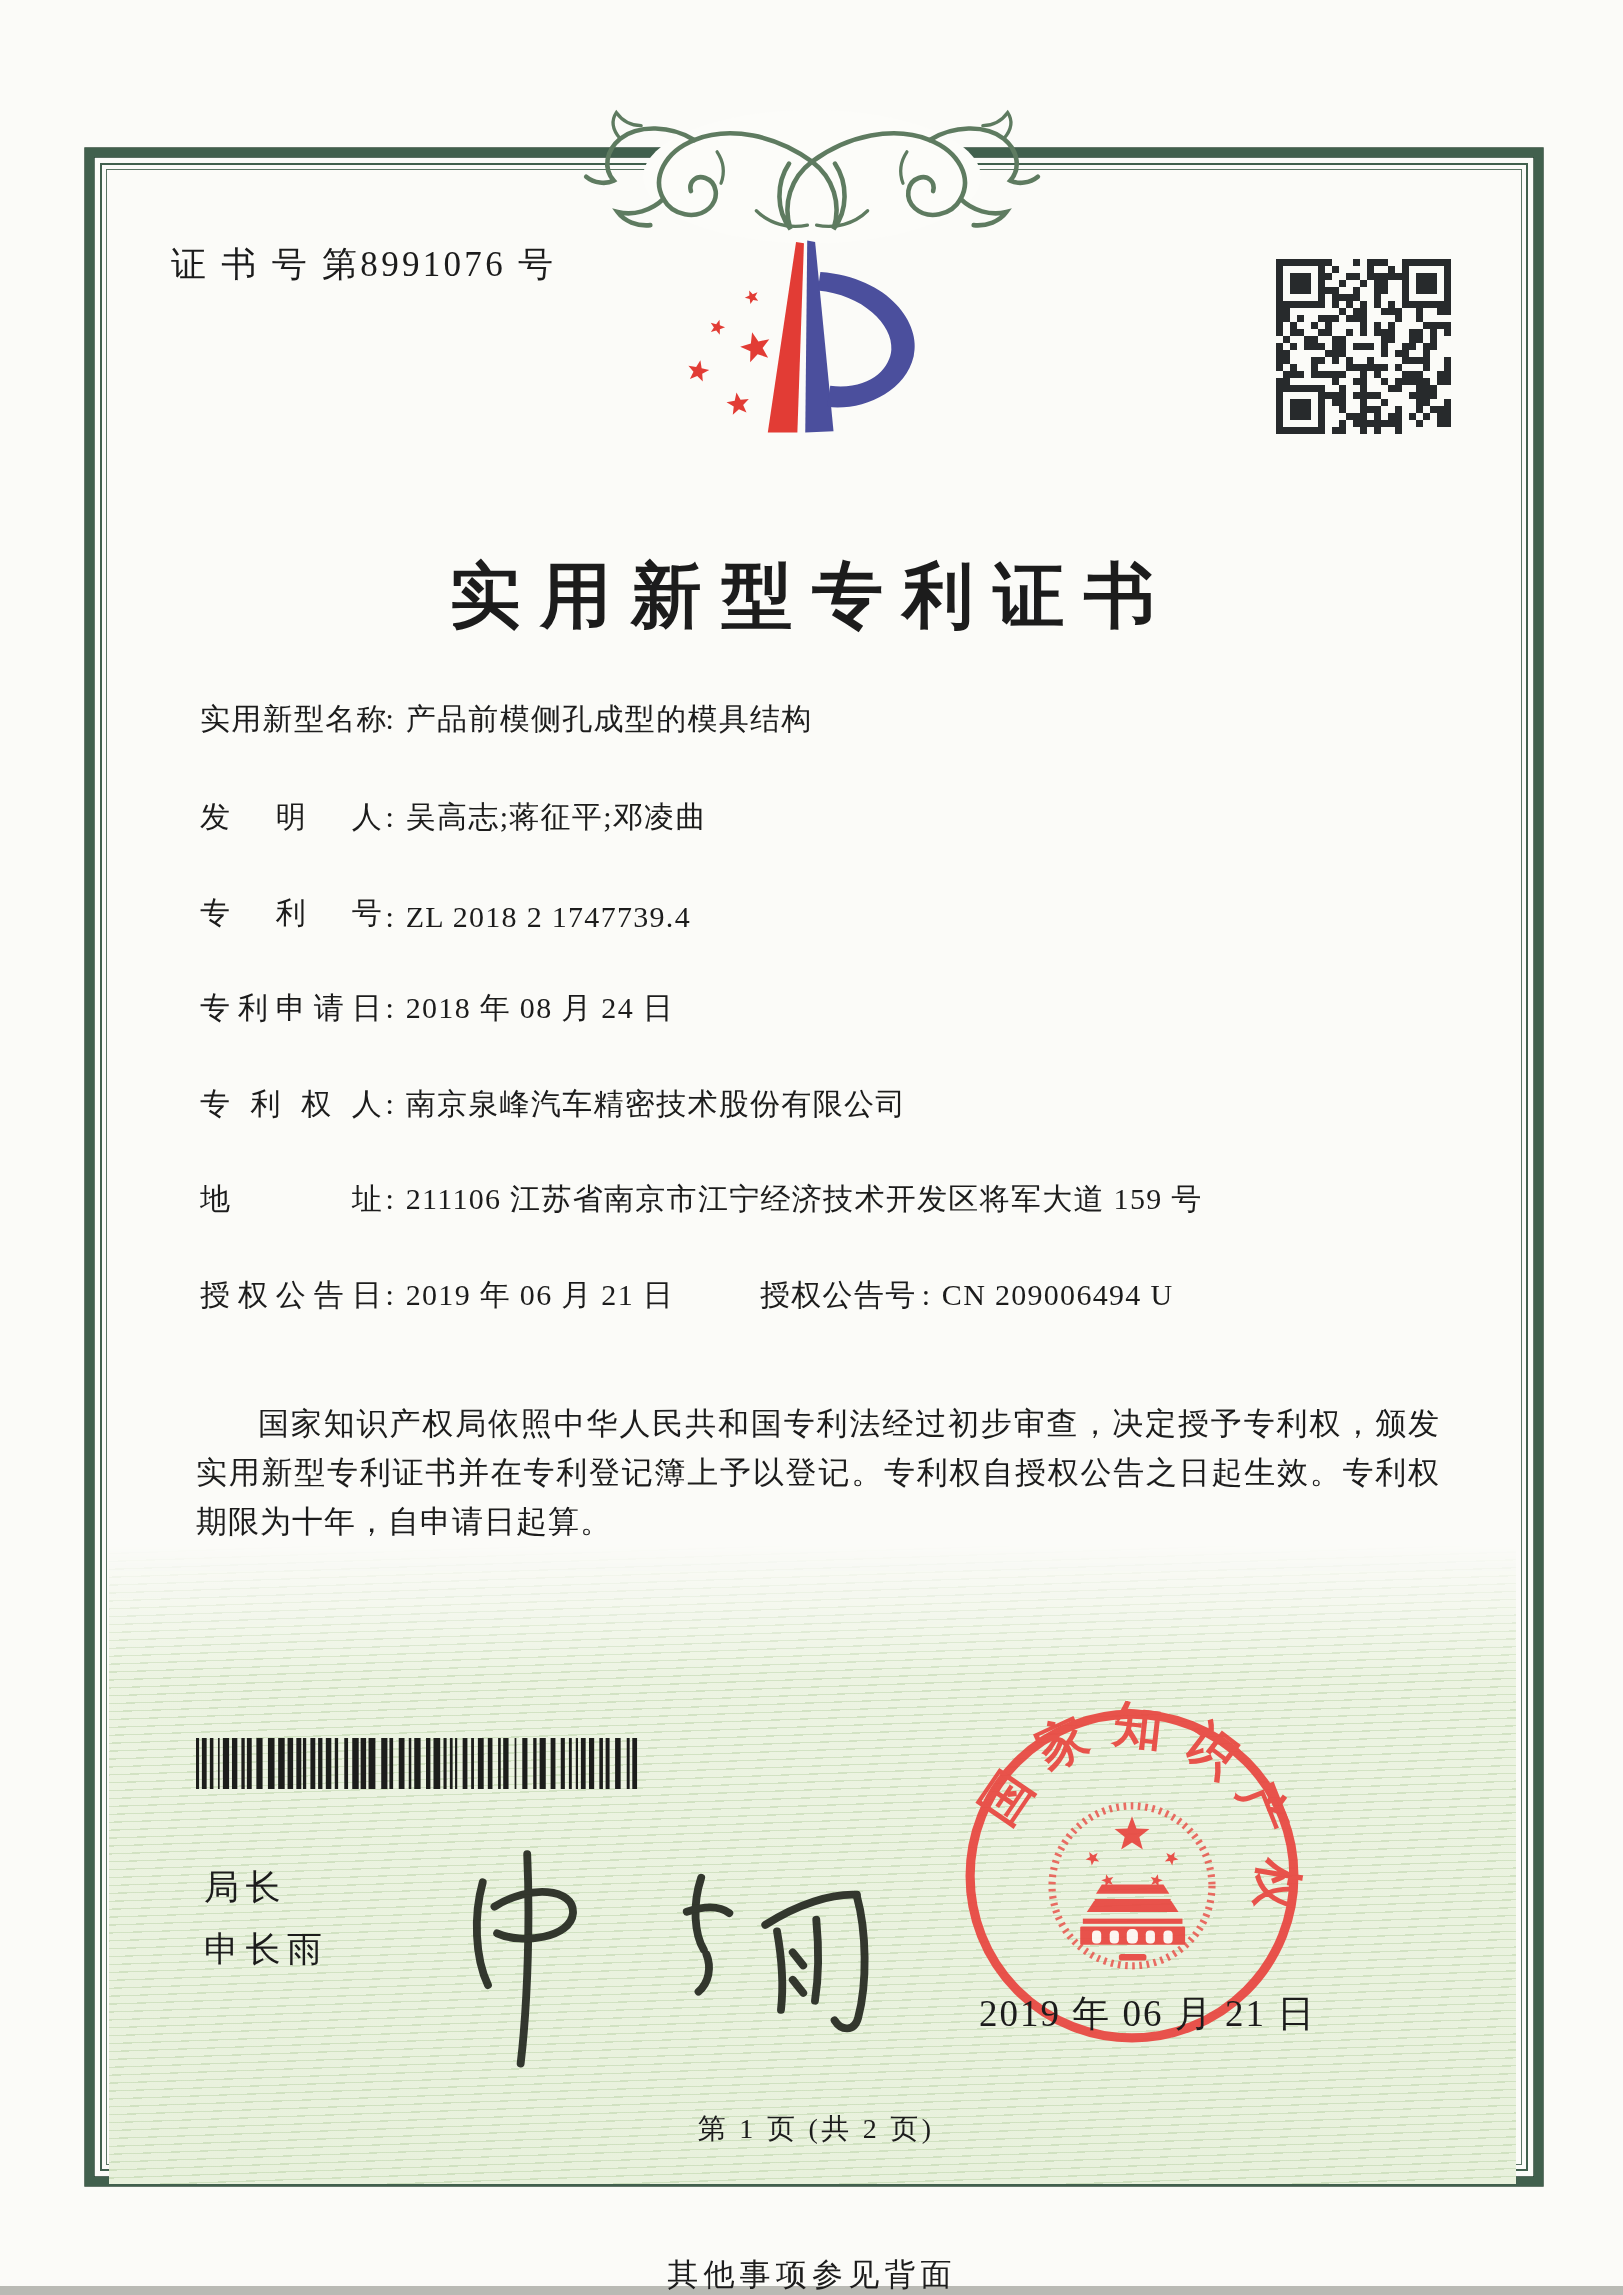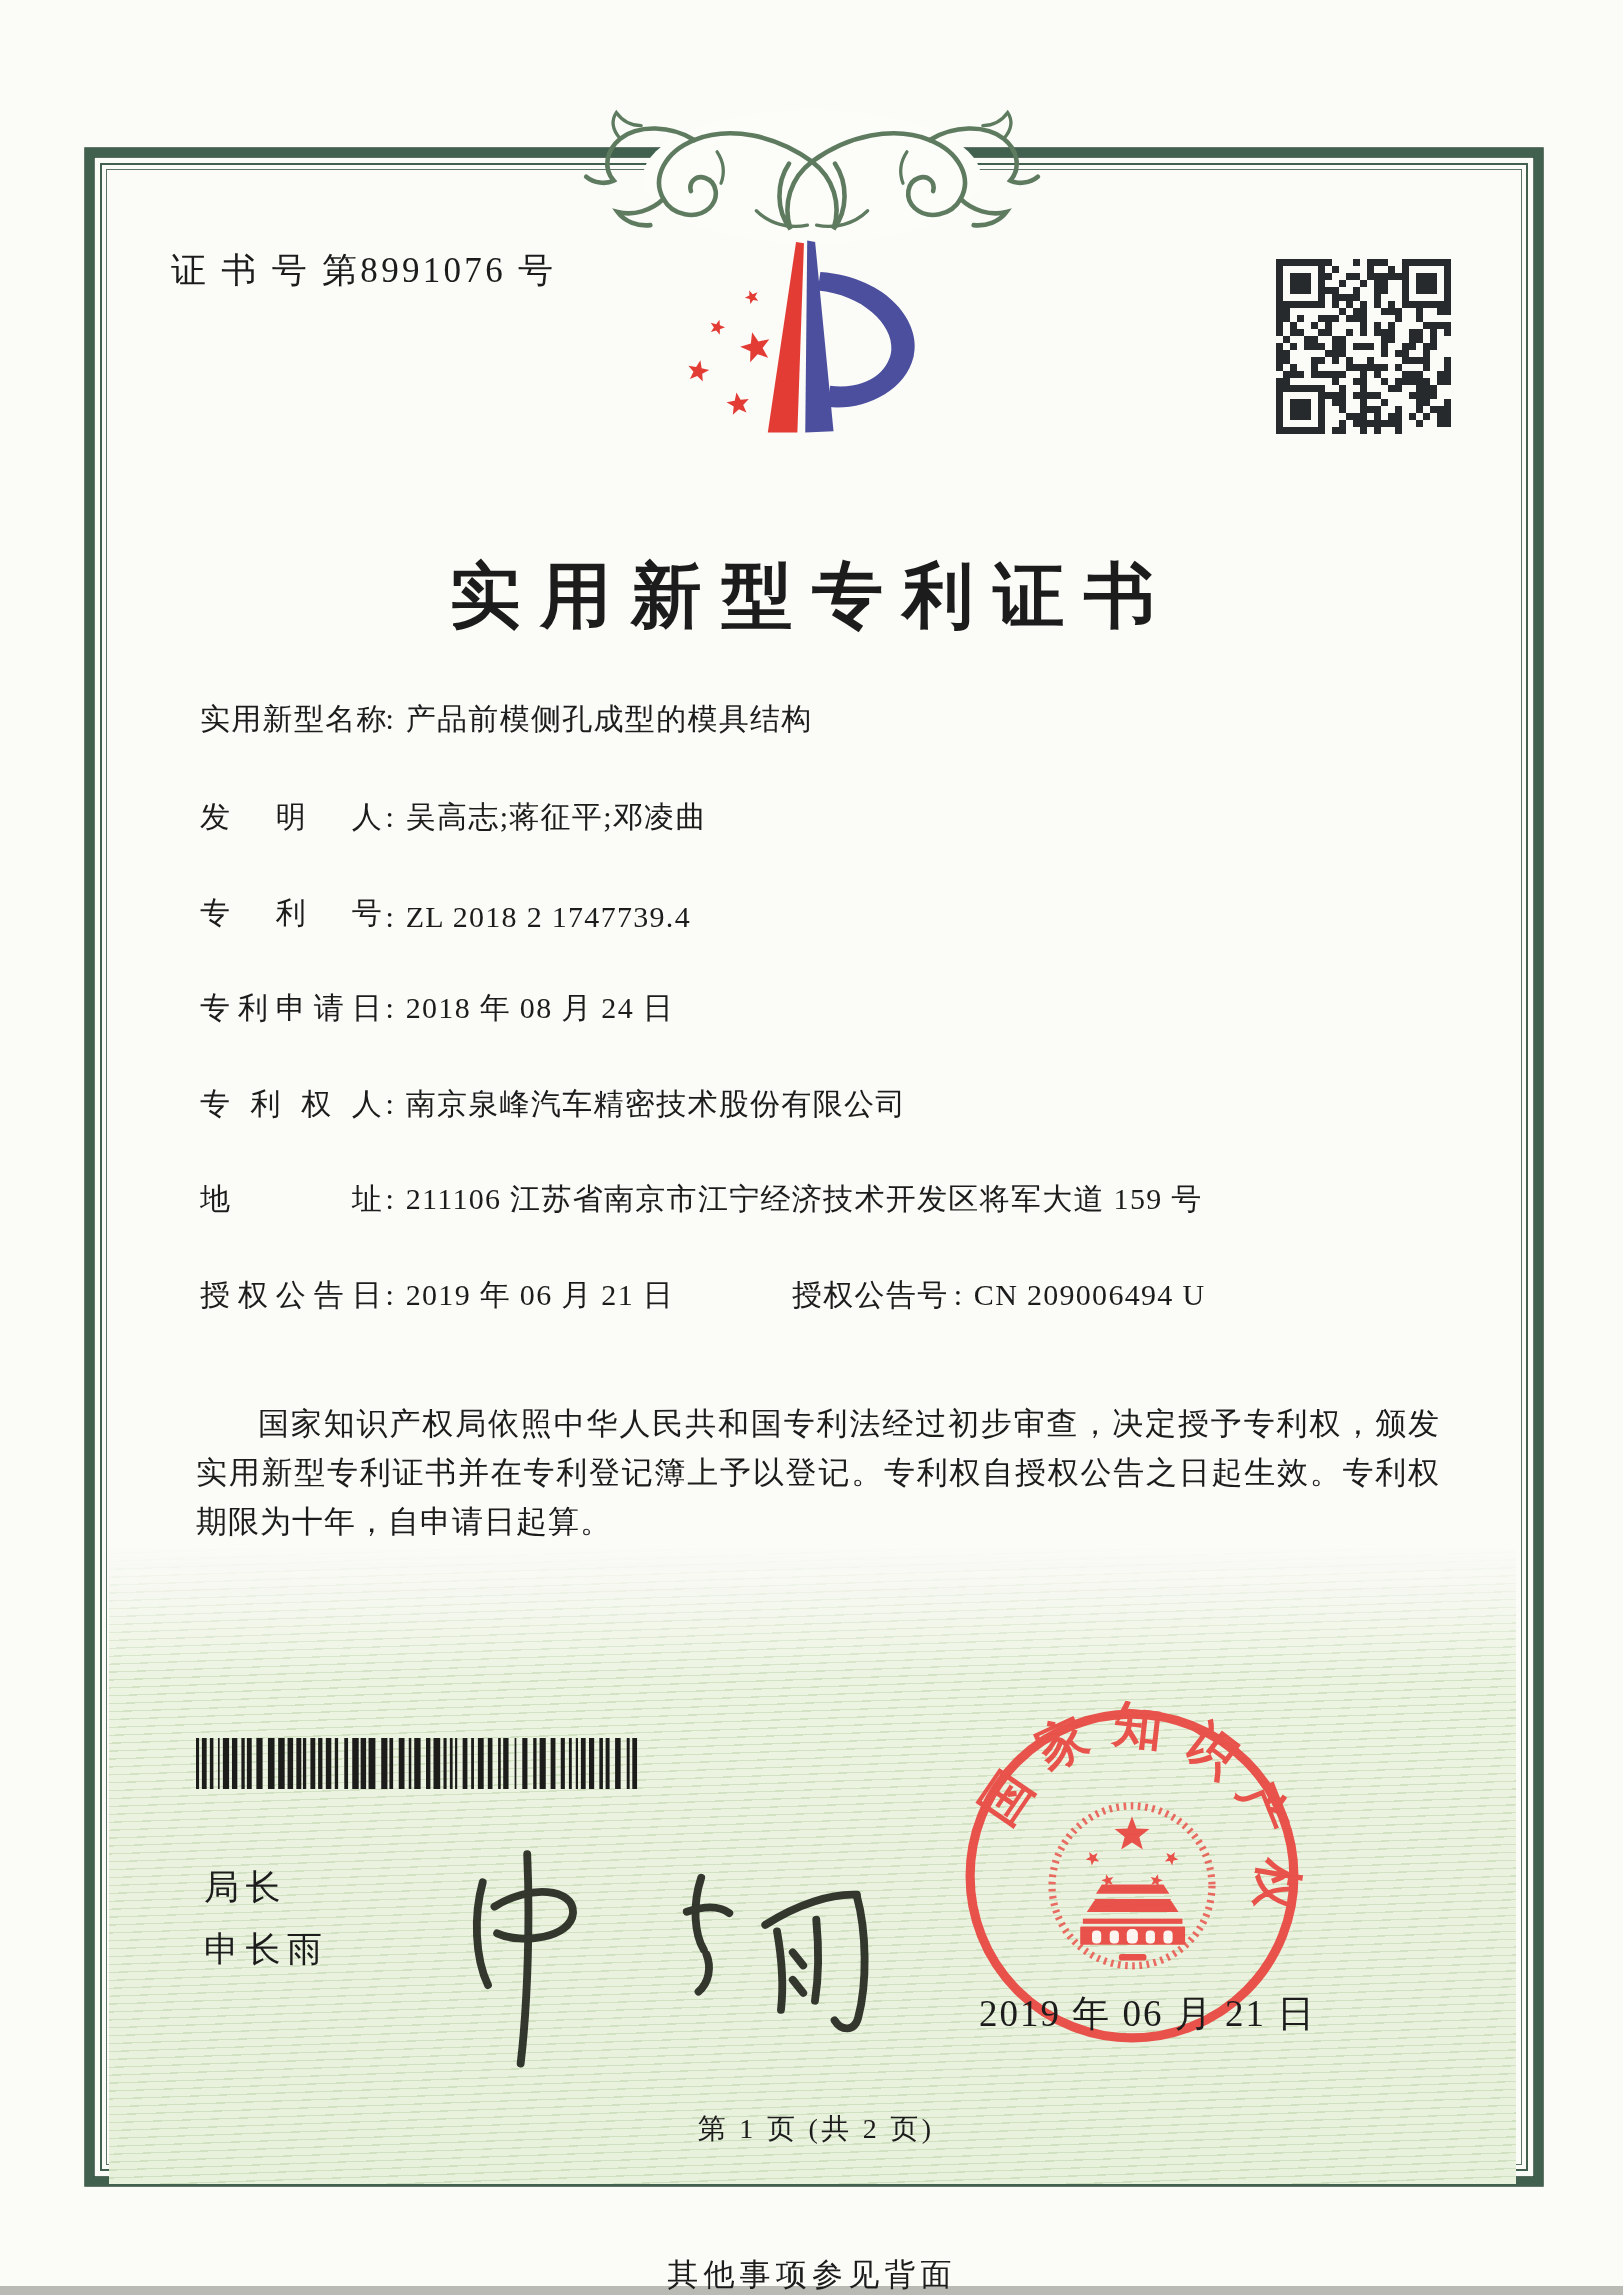--- a/index.html
+++ b/index.html
@@ -15,28 +15,28 @@
           border:1.3px solid #5a7563;}
   
   .guilloche{position:absolute;left:109px;top:1545px;width:1407px;height:639px;z-index:1;
      background-image:
        repeating-linear-gradient(178deg, rgba(168,198,146,.38) 0 1.3px, rgba(168,198,146,0) 1.3px 7.9px),
        linear-gradient(180deg,#edf4e3 0,#e8f1dc 100%);
      -webkit-mask-image:linear-gradient(180deg,transparent 0,#000 131px);
      mask-image:linear-gradient(180deg,transparent 0,#000 131px);}
   .content{position:absolute;inset:0;z-index:2;}
 
-  .cert-no{position:absolute;left:171px;top:247px;font-size:35px;letter-spacing:3.3px;}
+  .cert-no{position:absolute;left:171px;top:241px;font-size:35px;letter-spacing:3.3px;}
   .doc-title{position:absolute;left:0;top:518px;width:100%;text-align:center;
              font-size:71px;font-weight:bold;letter-spacing:19.6px;margin-top:31px;}
 
   .frow{position:absolute;left:200px;font-size:30px;letter-spacing:1.3px;white-space:nowrap;}
   .lbl{display:inline-block;width:183px;text-align:justify;text-align-last:justify;vertical-align:bottom;}
   .colon{margin:0 10.5px 0 2.6px;}
-  .pair2{position:absolute;left:592px;top:0;text-align:right;}
+  .pair2{position:absolute;left:560px;top:0;text-align:right;}
   .pair2 .l2{margin-right:2.6px;}
 
   .notice{position:absolute;left:196px;top:1356px;width:1244px;font-size:31px;line-height:1.58;
           letter-spacing:1px;text-align:justify;margin-top:44px;}
   .notice p{margin:0 0 7.9px 0;text-indent:2em;}
 
   .barcode-wrap{position:absolute;left:196px;top:1738px;width:448px;height:51px;}
   .signer{position:absolute;left:204px;top:1864px;font-size:35px;letter-spacing:6.5px;}
   .signer .name{margin-top:15px;}
   .sig-wrap{position:absolute;left:399px;top:1807px;width:484px;height:275px;}

